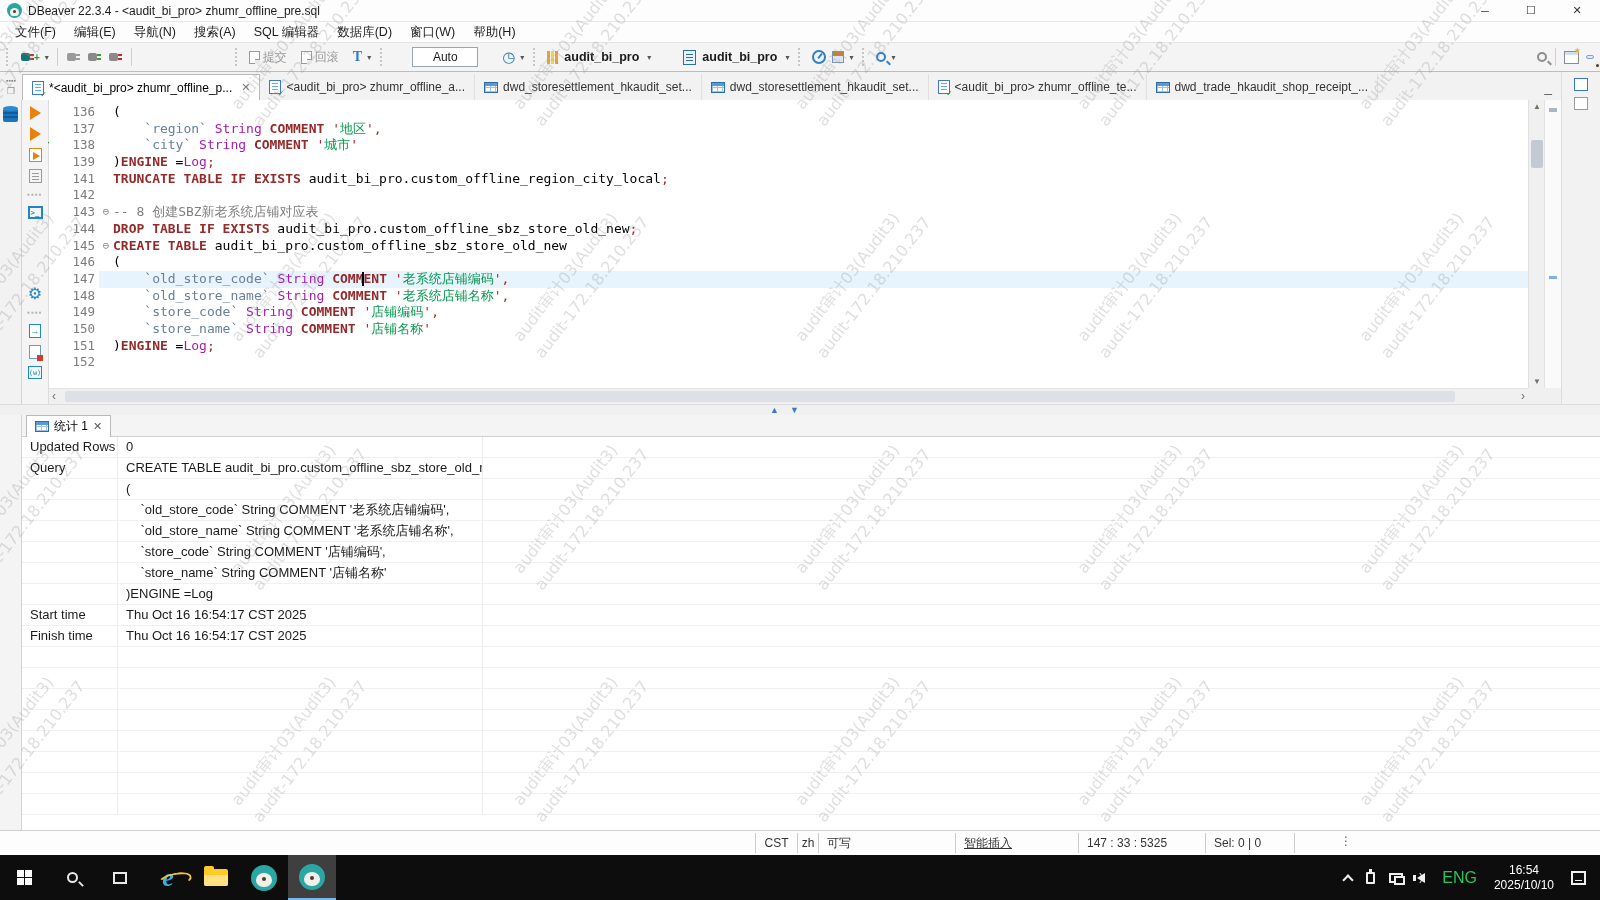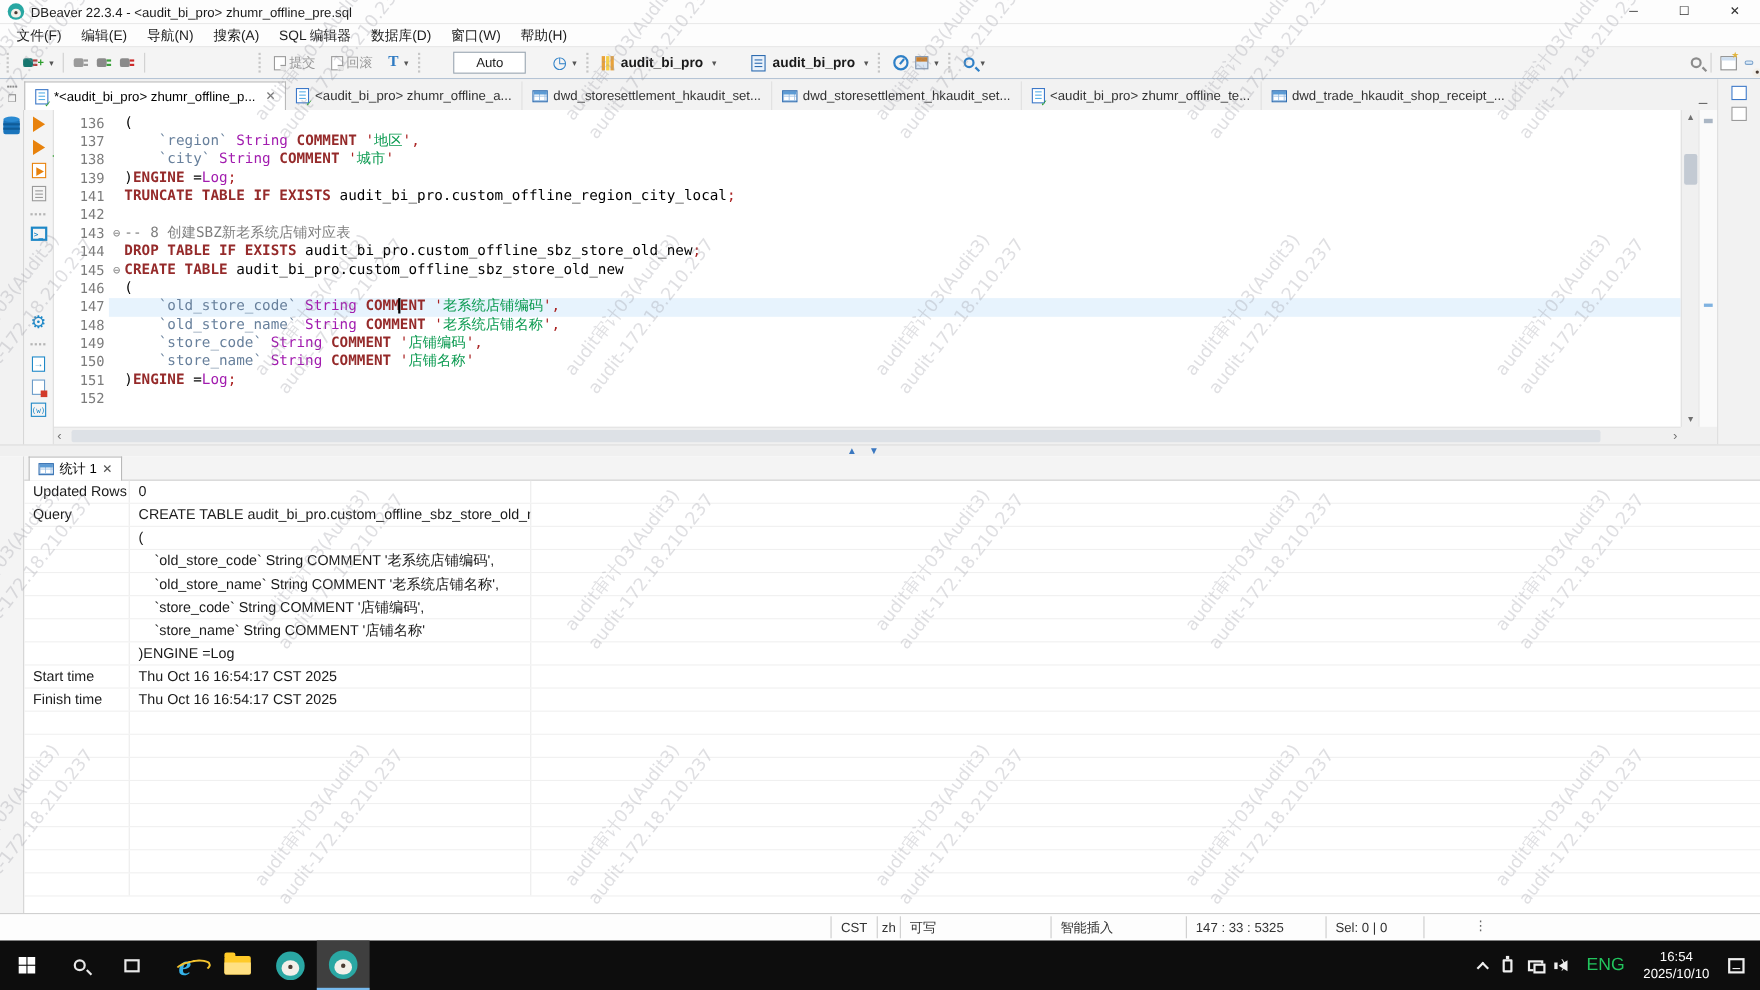--- a/index.html
+++ b/index.html
@@ -473,21 +473,21 @@
         <span class="g-val"></span>
       </div>
     </div>
 </div>
 
 <div id="statusbar">
   <div id="sb-cells">
       <span class="sb-cell" style="width: 42px; justify-content: center;">CST</span>
       <span class="sb-cell" style="width: 21px; justify-content: center;">zh</span>
       <span class="sb-cell" style="width: 137px;">可写</span>
-      <span class="sb-cell" style="width: 123px;">智能插入</span>
+      <span class="sb-cell" style="width: 123px; text-decoration: underline;">智能插入</span>
       <span class="sb-cell" style="width: 127px;">147 : 33 : 5325</span>
       <span class="sb-cell" style="width: 90px;">Sel: 0 | 0</span>
     </div>
   <span id="sb-more">⋮</span>
 </div>
 
 <div id="taskbar">
   <div class="tb-cell">
       <span class="win-logo">
         <i></i>

